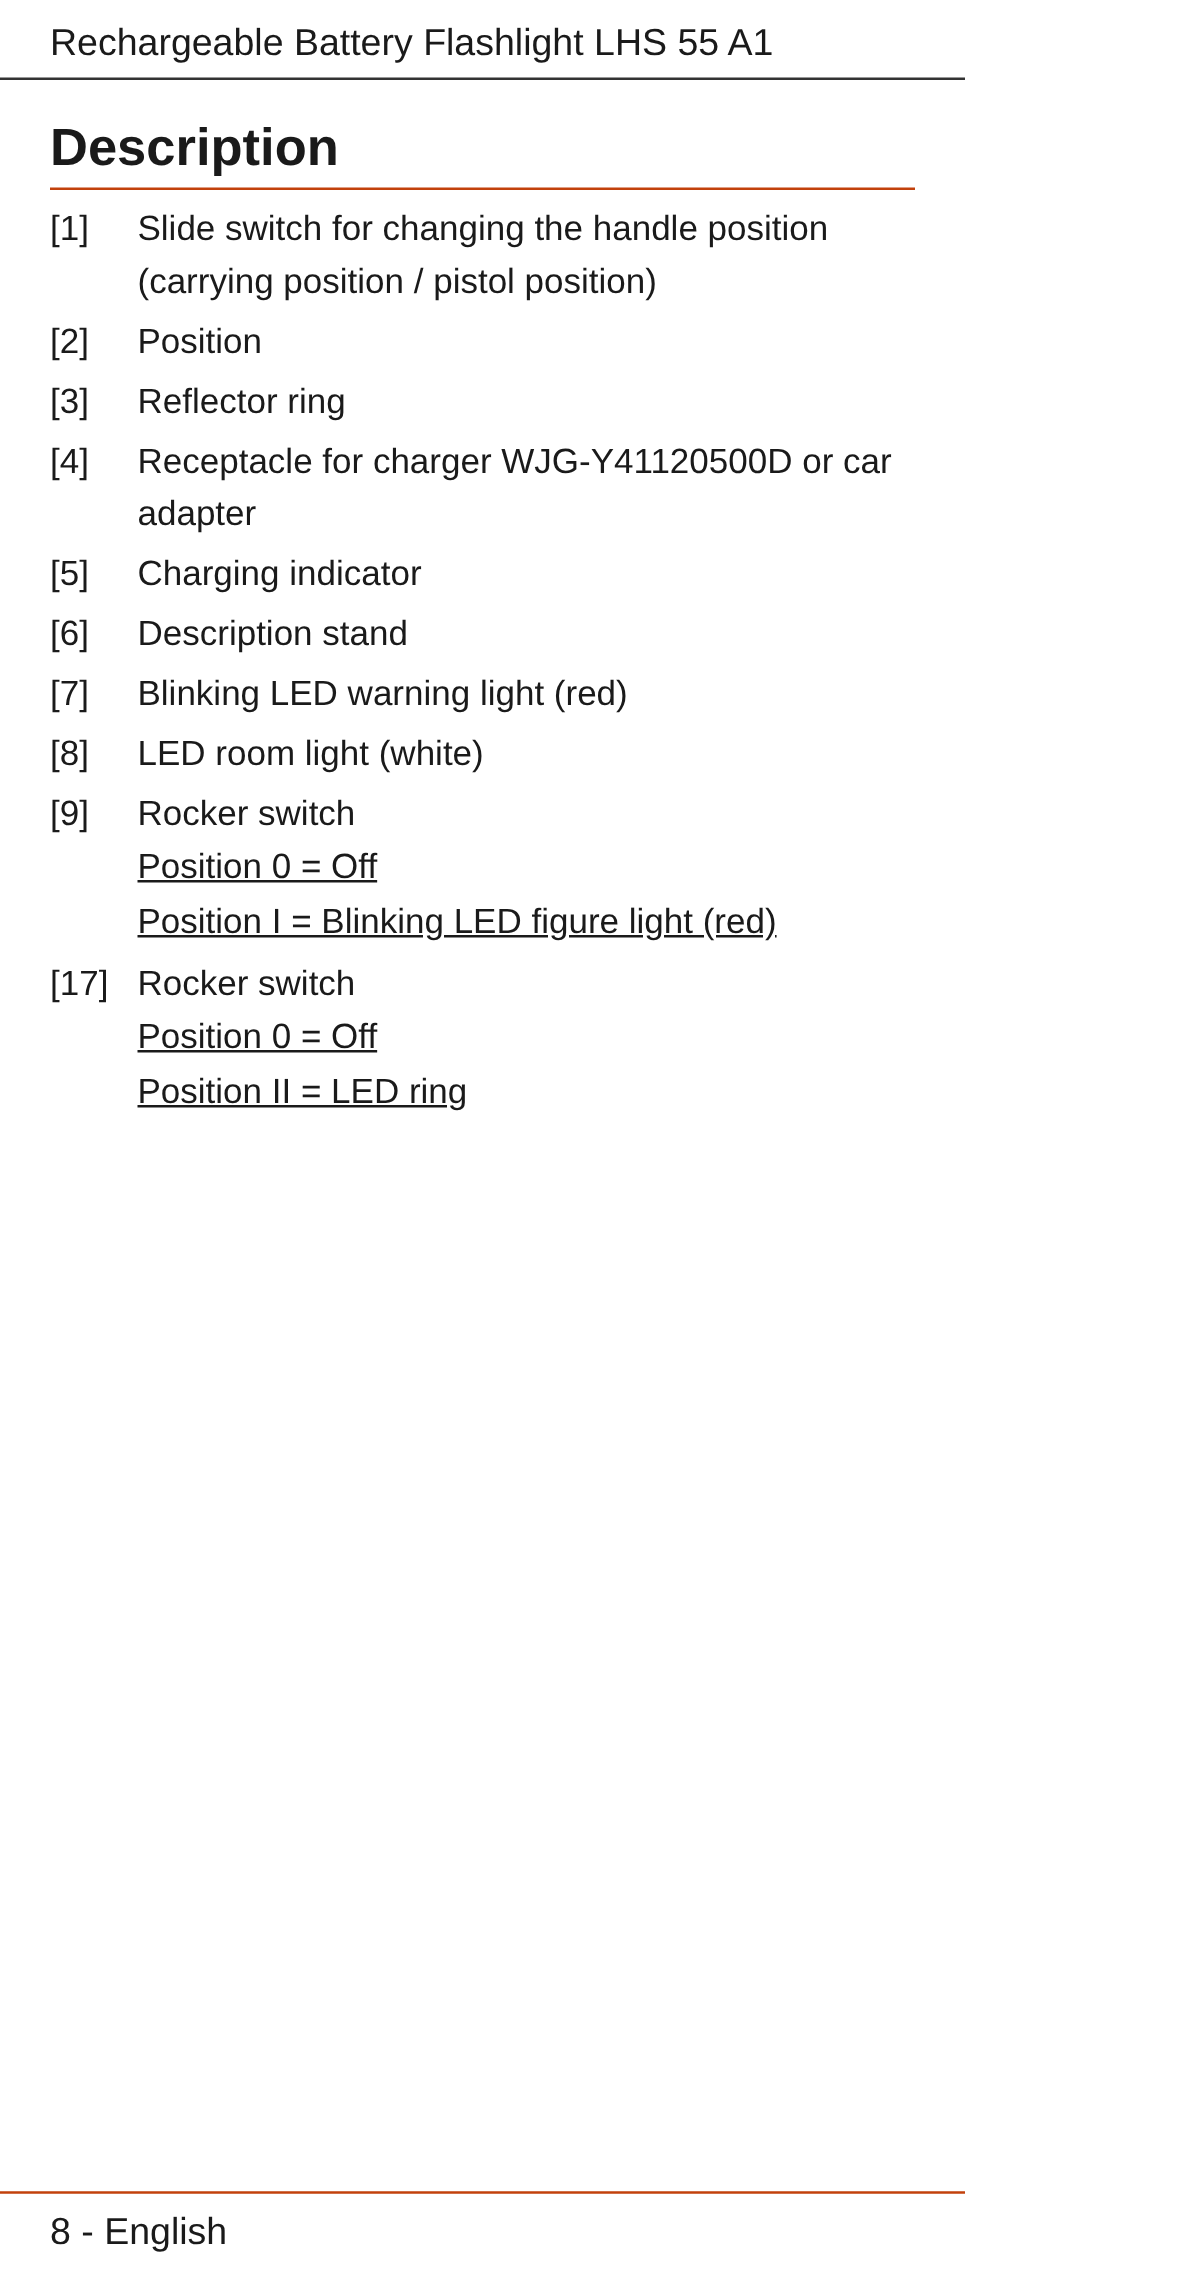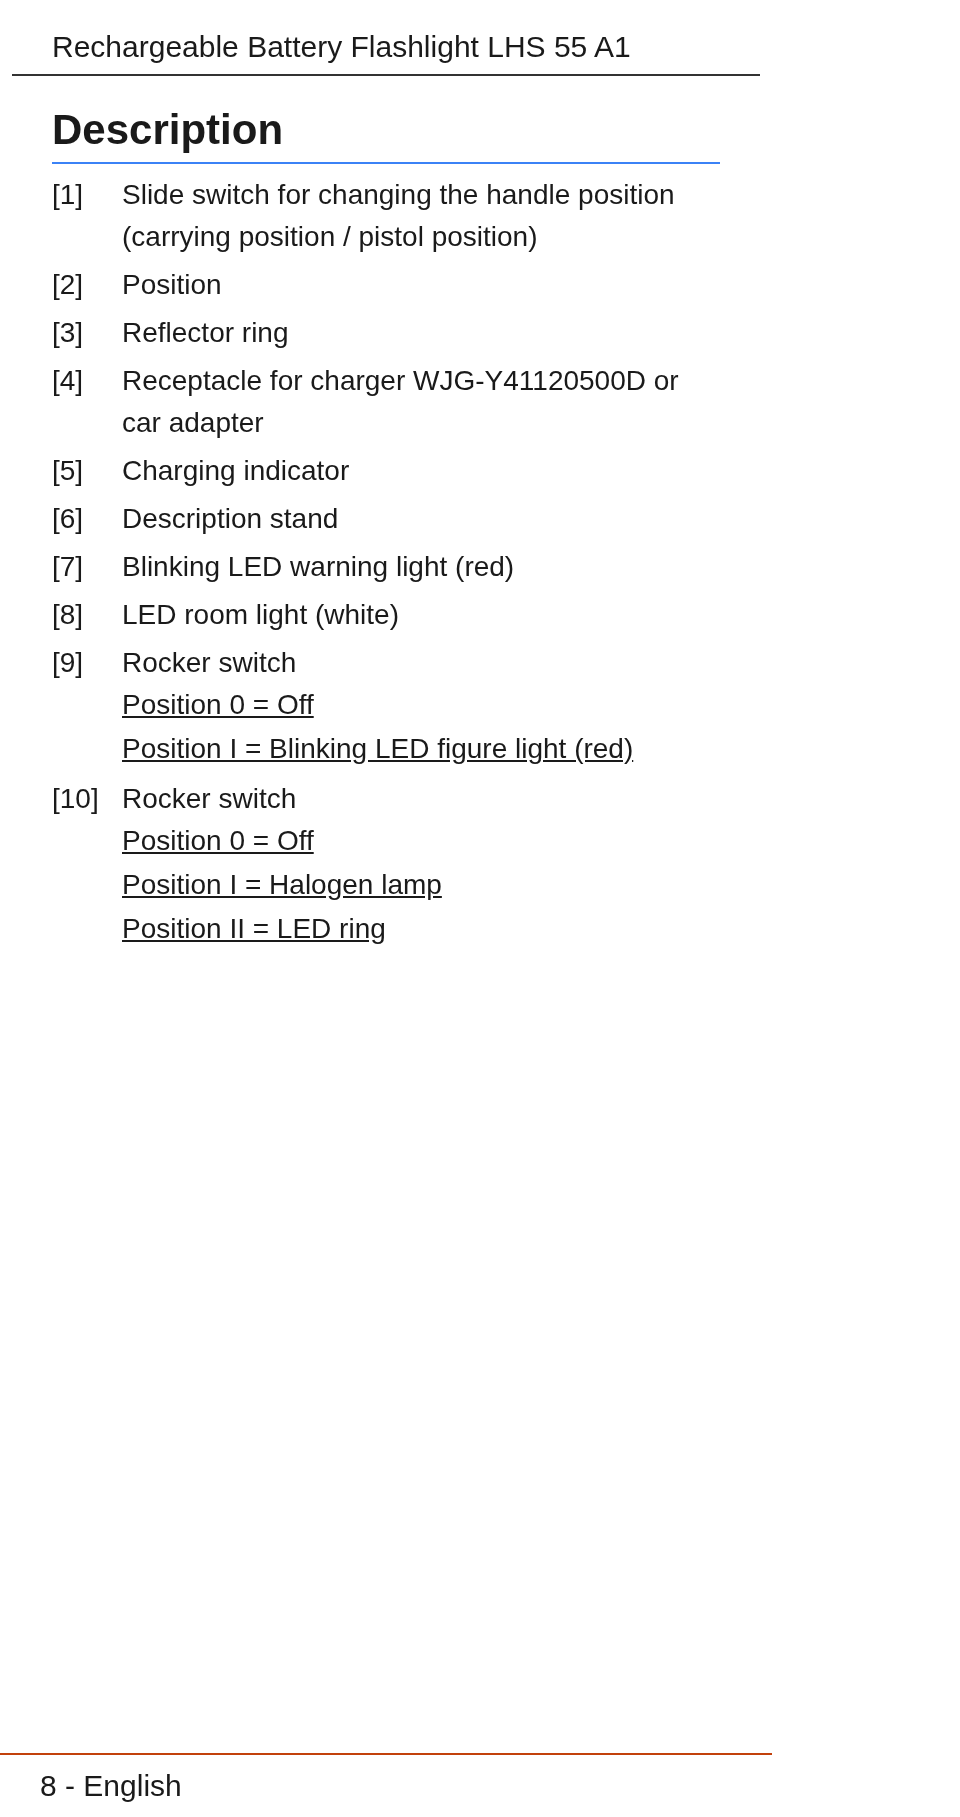--- a/index.html
+++ b/index.html
@@ -14,21 +14,21 @@
       font-size: 28px;
       color: #1a1a1a;
       width: 960px;
       min-height: 1817px;
       position: relative;
     }
 
     .page-wrapper {
       width: 772px;
       min-height: 1817px;
-      padding: 12px;
+      padding: 0;
       position: relative;
       display: flex;
       flex-direction: column;
     }
 
     .header-section {
       padding: 18px 40px 10px 40px;
       border-bottom: 2px solid #333;
     }
 
@@ -41,21 +41,21 @@
     .main-content {
       padding: 30px 40px 80px 40px;
       flex: 1;
     }
 
     .section-heading {
       font-size: 42px;
       font-weight: bold;
       margin-bottom: 10px;
       padding-bottom: 8px;
-      border-bottom: 2px solid #3b82f6;
+      border-bottom: 2px solid #c2410c;
     }
 
     .description-intro {
       font-size: 28px;
       margin-top: 22px;
       margin-bottom: 18px;
       line-height: 1.5;
     }
 
     .items-list {
@@ -159,24 +159,23 @@
           <div class="item-text"><span>LED room light (white)</span></div>
         </li>
         <li>
           <span class="item-number">[9]</span>
           <div class="item-text"><span>Rocker switch</span><ul class="sub-items">
               <li>Position 0 = Off</li>
               <li>Position I = Blinking LED figure light (red)</li>
             </ul></div>
         </li>
         <li>
-          <span class="item-number">[10]</span>
+          <span class="item-number">[17]</span>
           <div class="item-text"><span>Rocker switch</span><ul class="sub-items">
               <li>Position 0 = Off</li>
-              <li>Position I = Halogen lamp</li>
               <li>Position II = LED ring</li>
             </ul></div>
         </li>
       </ul>
 
   </div>
 
   <div class="footer-section">
     <span class="footer-text">8  -  English</span>
   </div>

